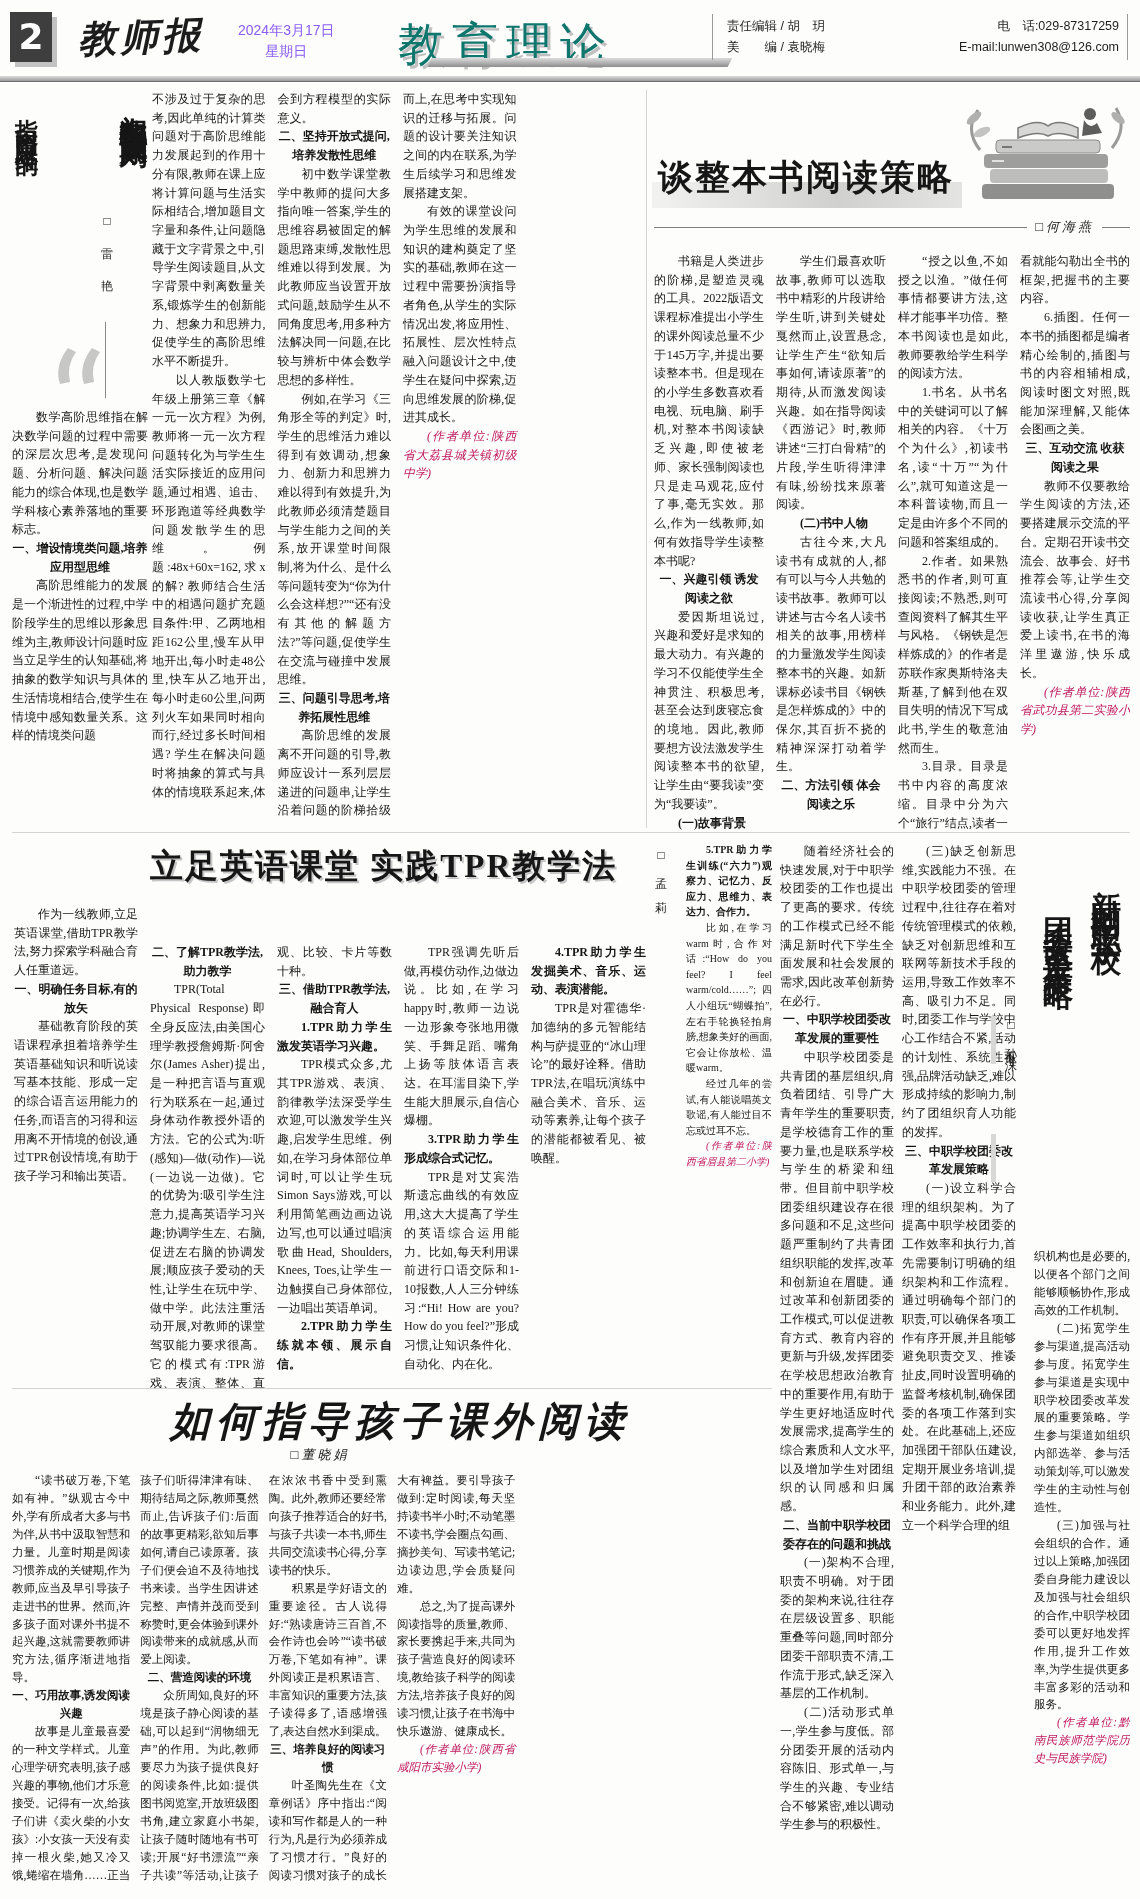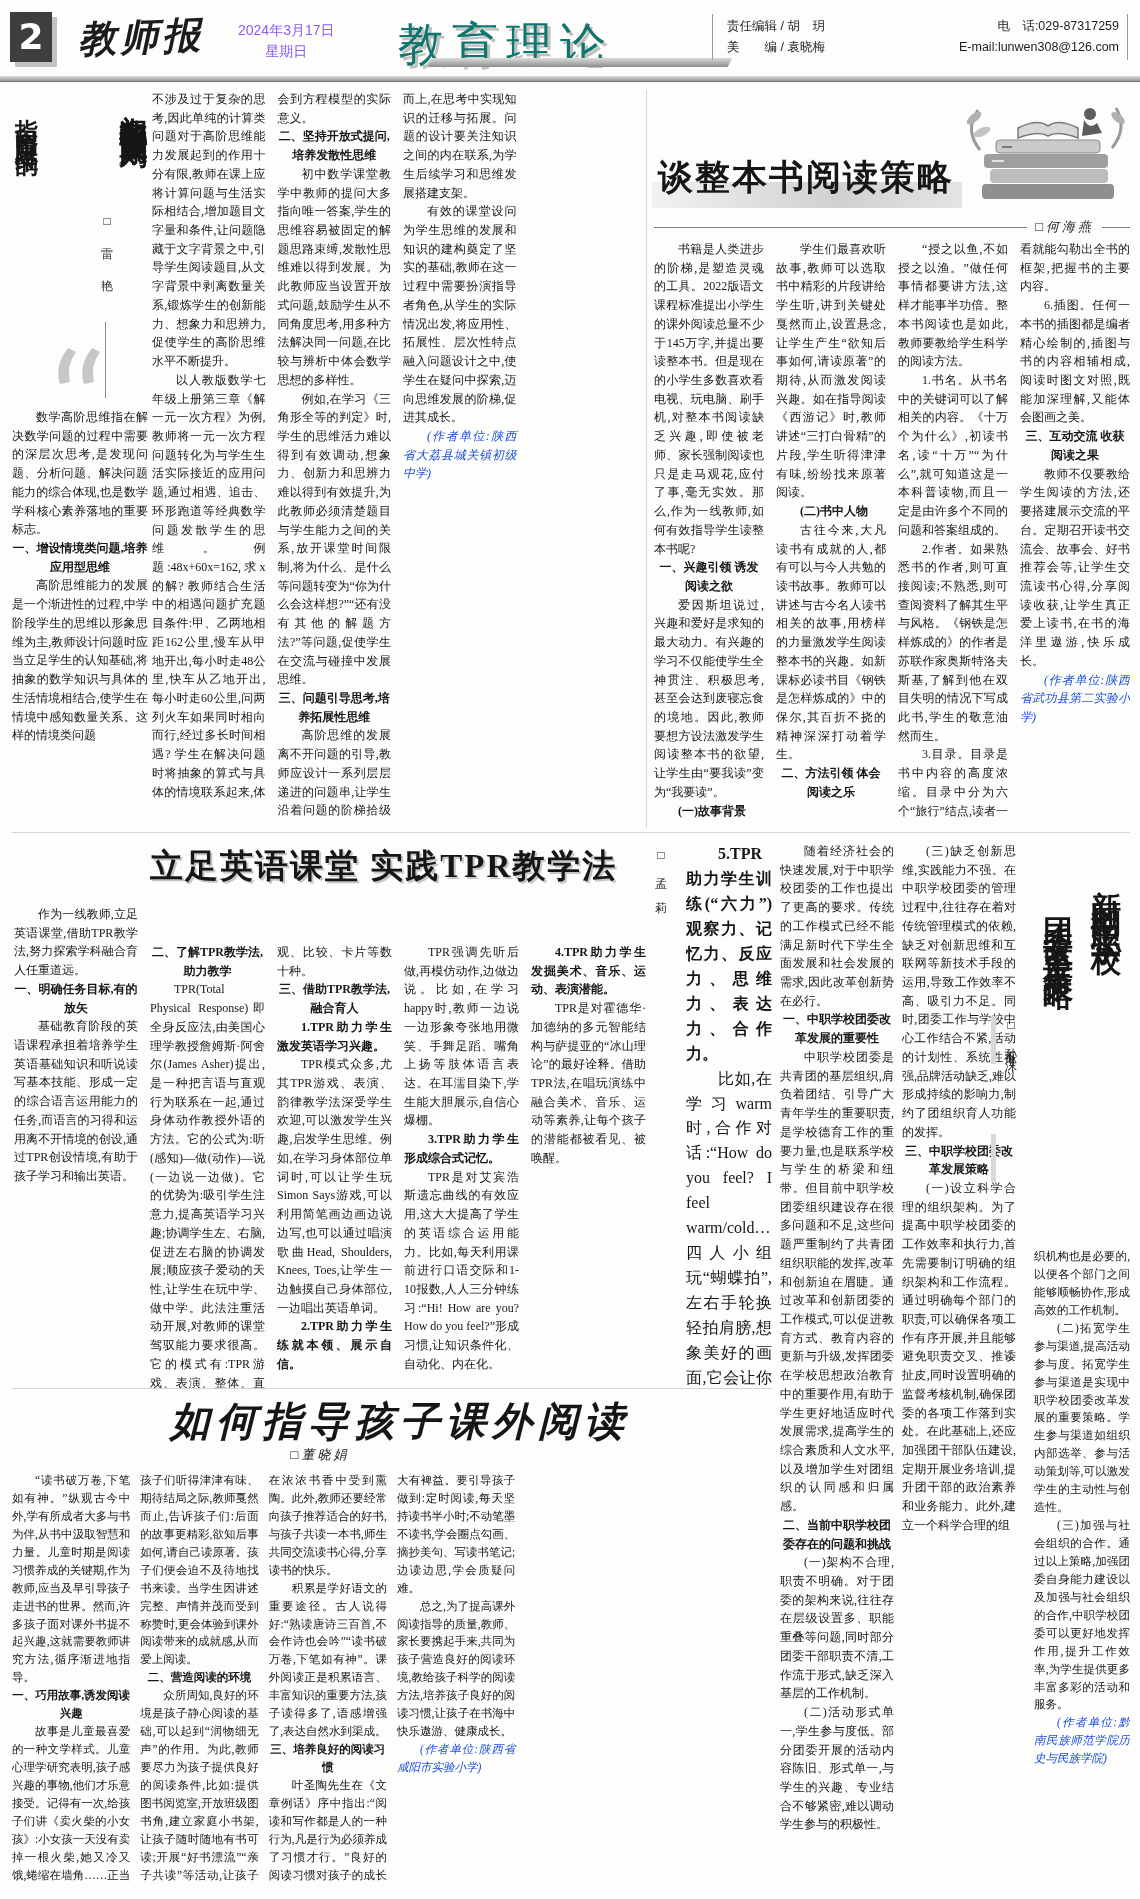--- a/index.html
+++ b/index.html
@@ -23,21 +23,21 @@
   .contact .row{display:flex;justify-content:space-between;}
   .header-rule{position:absolute;left:0;top:76px;width:1140px;height:5px;
                background:linear-gradient(180deg,#dedede,#989898);border-bottom:1px solid #6f6f6f;}
   
   .copy{font-size:12px;line-height:1.56;text-align:justify;overflow:hidden;}
   .copy .blk{margin:0;}
   .s-p{text-indent:2em;}
   .s-cont{text-indent:0;}
   .s-h1{font-weight:bold;text-align:center;text-indent:0;margin:2px 0;}
   .s-h2{font-weight:bold;text-indent:2em;}
-  .s-end{font-style:italic;text-indent:2em;color:#1d4ed8;}
+  .s-end{font-style:italic;text-indent:2em;color:#be185d;}
   .cols4{column-count:4;column-gap:12px;column-fill:auto;}
   .cols6{column-count:6;column-gap:10px;column-fill:auto;}
   .vtext{writing-mode:vertical-rl;text-orientation:upright;}
   .divider{position:absolute;background:#d4d4d2;}
   
   .math-strip{position:absolute;left:12px;top:90px;width:136px;height:737px;}
   .math-vmain{position:absolute;right:0;top:2px;font-size:28px;font-weight:900;letter-spacing:3px;line-height:1.1;}
   .math-vsub{position:absolute;left:2px;top:10px;font-size:23px;font-weight:800;letter-spacing:6px;line-height:1.1;}
   .math-vbyline{position:absolute;left:86px;top:124px;font-size:12px;letter-spacing:10px;color:#222;}
   .math-byline-line{position:absolute;left:93px;top:232px;width:1px;height:76px;background:#8a8a8a;}
@@ -45,32 +45,32 @@
   .math-intro{position:absolute;left:0;top:318px;width:136px;height:419px;}
   .math-body{position:absolute;left:152px;top:90px;width:490px;height:737px;}
   
   .reading{position:absolute;left:654px;top:88px;width:476px;height:741px;}
   .reading-head{position:relative;height:124px;}
   .reading-title-wrap{position:absolute;left:4px;bottom:4px;width:296px;height:54px;}
   .reading-band{position:absolute;left:-6px;right:-8px;bottom:0;height:26px;
                 background:linear-gradient(90deg,#f2f2f0,#d0d0ce 60%,#e4e4e2);}
   .reading-title{position:relative;font-size:35px;font-weight:900;letter-spacing:2px;z-index:1;}
   .reading-illu{position:absolute;right:0;top:0;width:168px;height:122px;}
-  .byline-row{display:flex;align-items:center;gap:8px;height:22px;margin:4px 0 2px;}
+  .byline-row{display:flex;align-items:center;gap:8px;height:22px;margin:4px 0 14px;}
   .byline-row .ln{height:1px;background:#7f7f7f;}
   .byline-row .ln.long{flex:1;}
   .byline-row .ln.short{width:28px;}
   .byline-row span{font-size:13px;font-style:italic;letter-spacing:3px;}
   .reading-body{height:581px;}
   
   .tpr-intro{position:absolute;left:14px;top:905px;width:124px;height:470px;}
   .tpr-headline{position:absolute;left:150px;top:844px;width:498px;height:54px;font-size:33px;font-weight:900;
                 letter-spacing:2px;text-shadow:2px 2px 0 #c6c6c6;white-space:nowrap;}
   .tpr-byline{position:absolute;left:652px;top:848px;font-size:12px;letter-spacing:6px;}
-  .tpr-side{position:absolute;left:686px;top:842px;width:86px;height:546px;font-size:16px;}
+  .tpr-side{position:absolute;left:686px;top:842px;width:86px;height:546px;font-size:10px;}
   .tpr-main{position:absolute;left:150px;top:908px;width:496px;height:464px;margin-top:35px;}
   
   .kids-headline{position:absolute;left:150px;top:1394px;width:500px;height:52px;text-align:center;
                  font-size:40px;font-weight:900;font-style:italic;letter-spacing:6px;}
   .kids-byline{position:absolute;left:200px;top:1446px;width:240px;text-align:center;font-size:13px;
                font-style:italic;letter-spacing:3px;}
   .kids-body{position:absolute;left:12px;top:1472px;width:760px;height:420px;font-size:11.5px;}
   
   .zz-col{position:absolute;top:842px;width:114px;height:1050px;}
   .zz-title{position:absolute;left:1034px;top:866px;height:340px;font-weight:900;font-size:30px;

